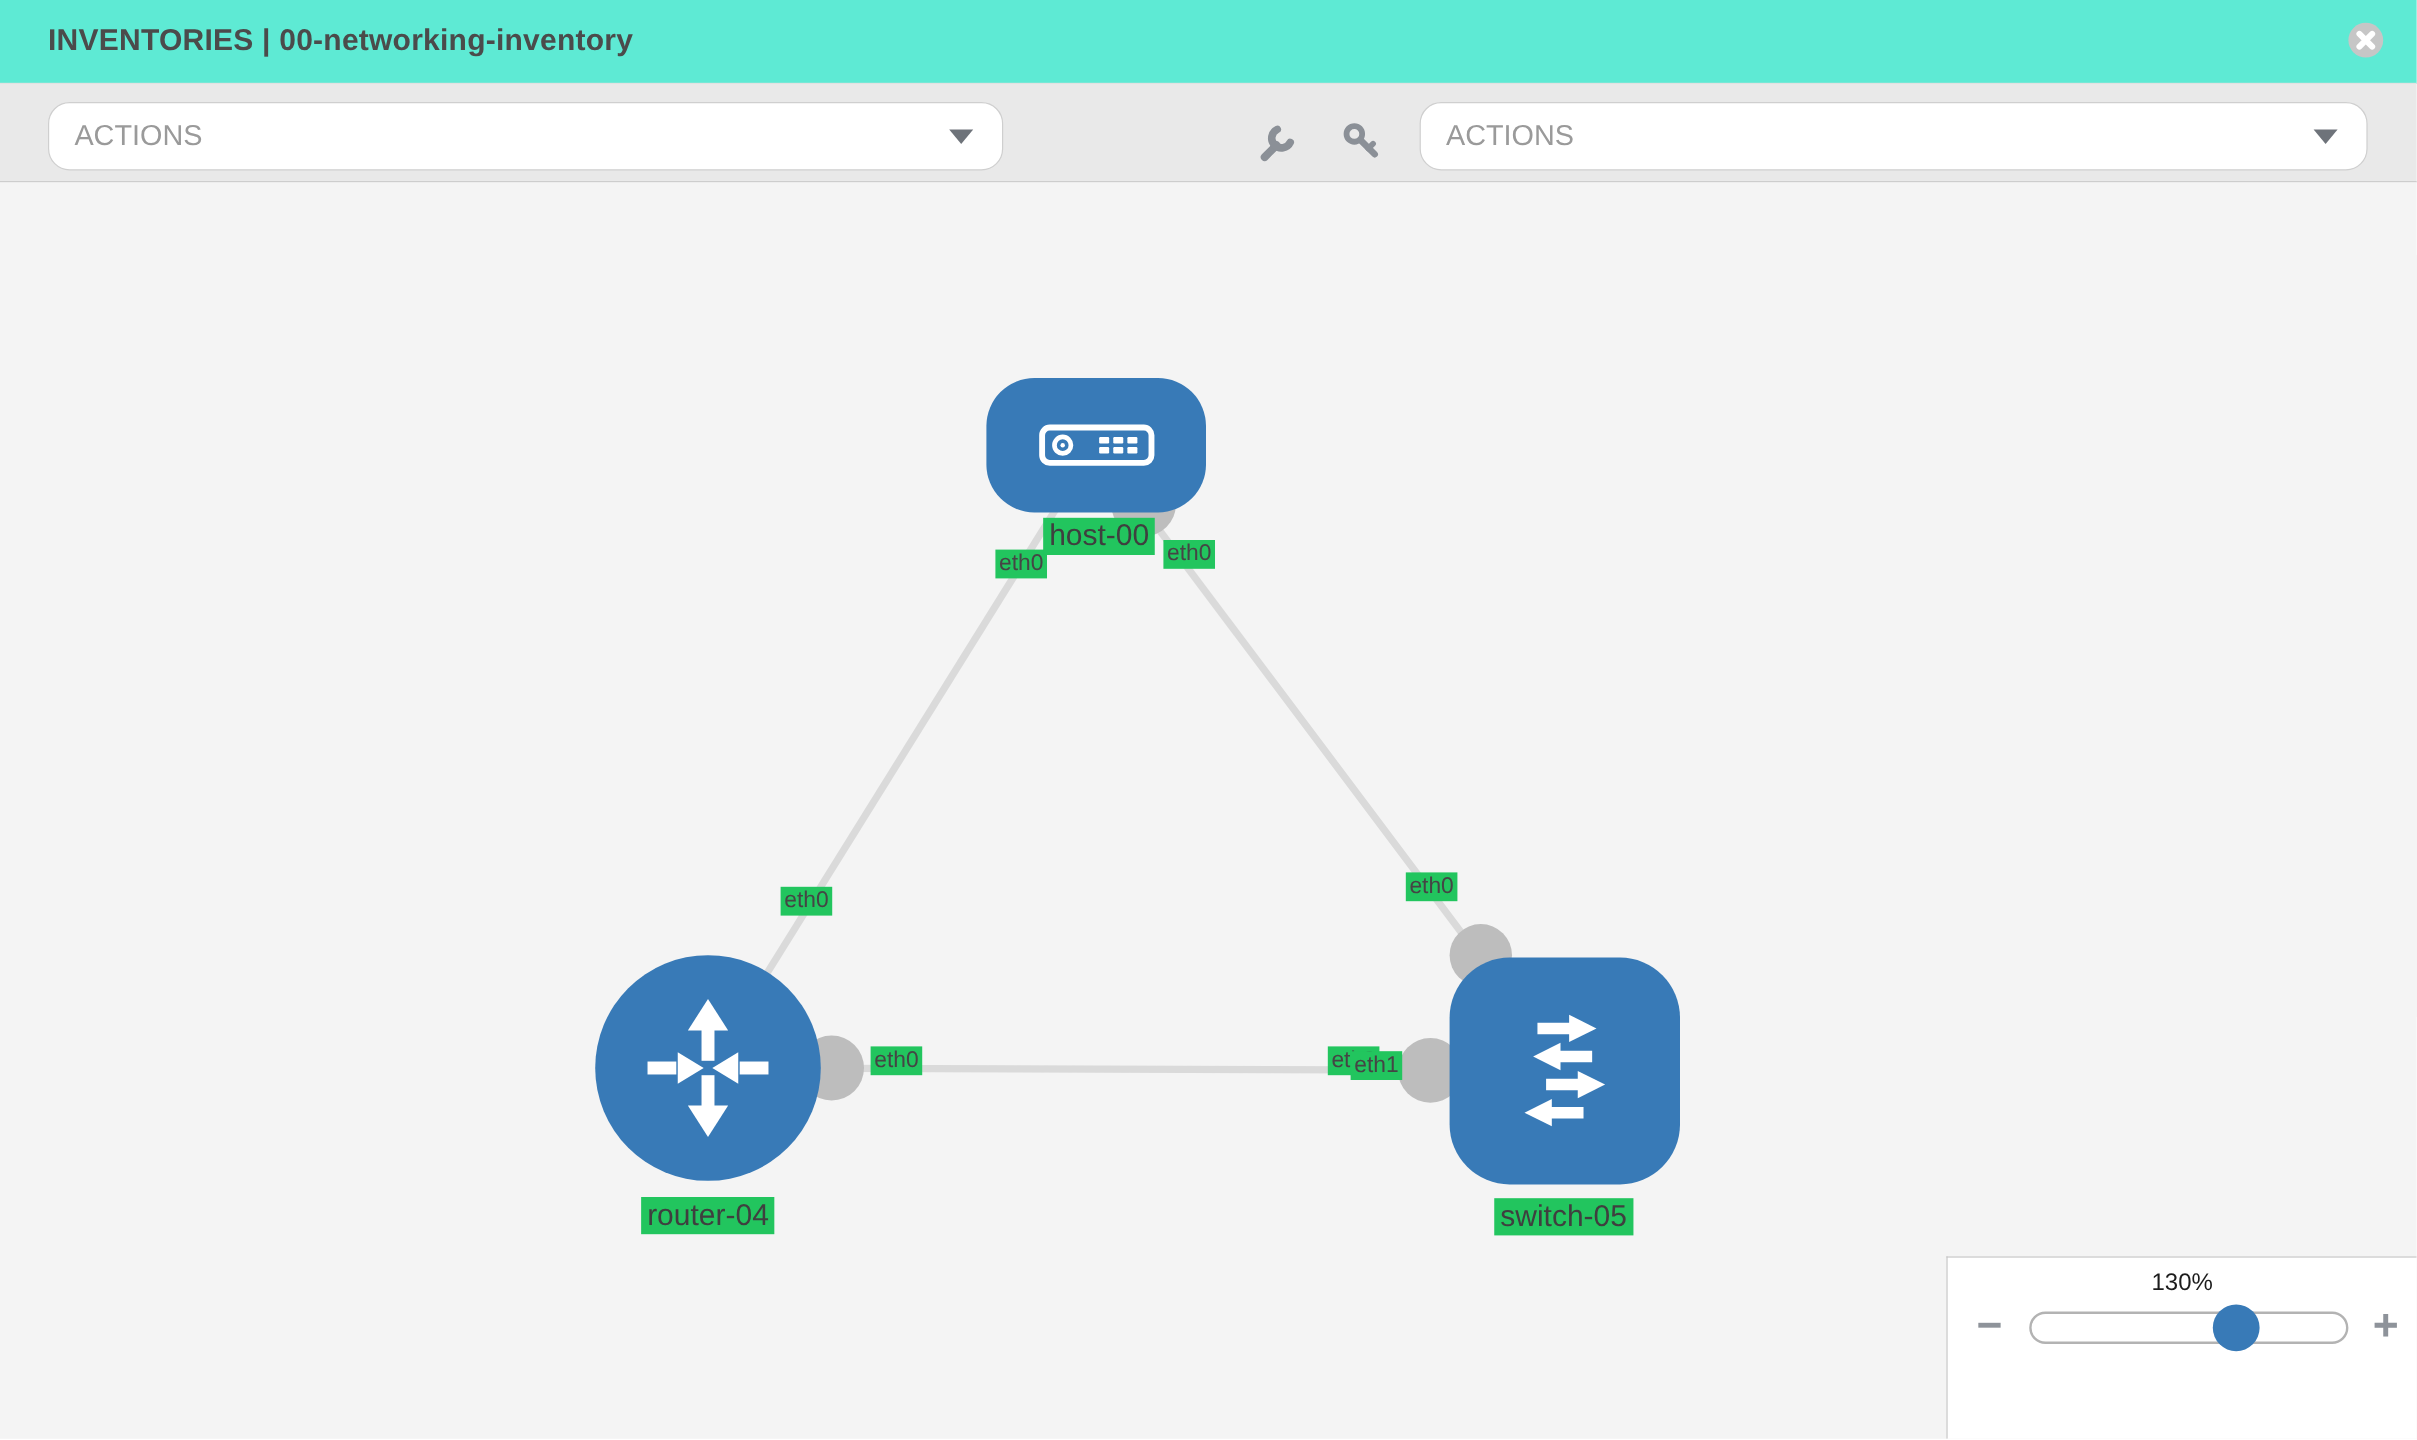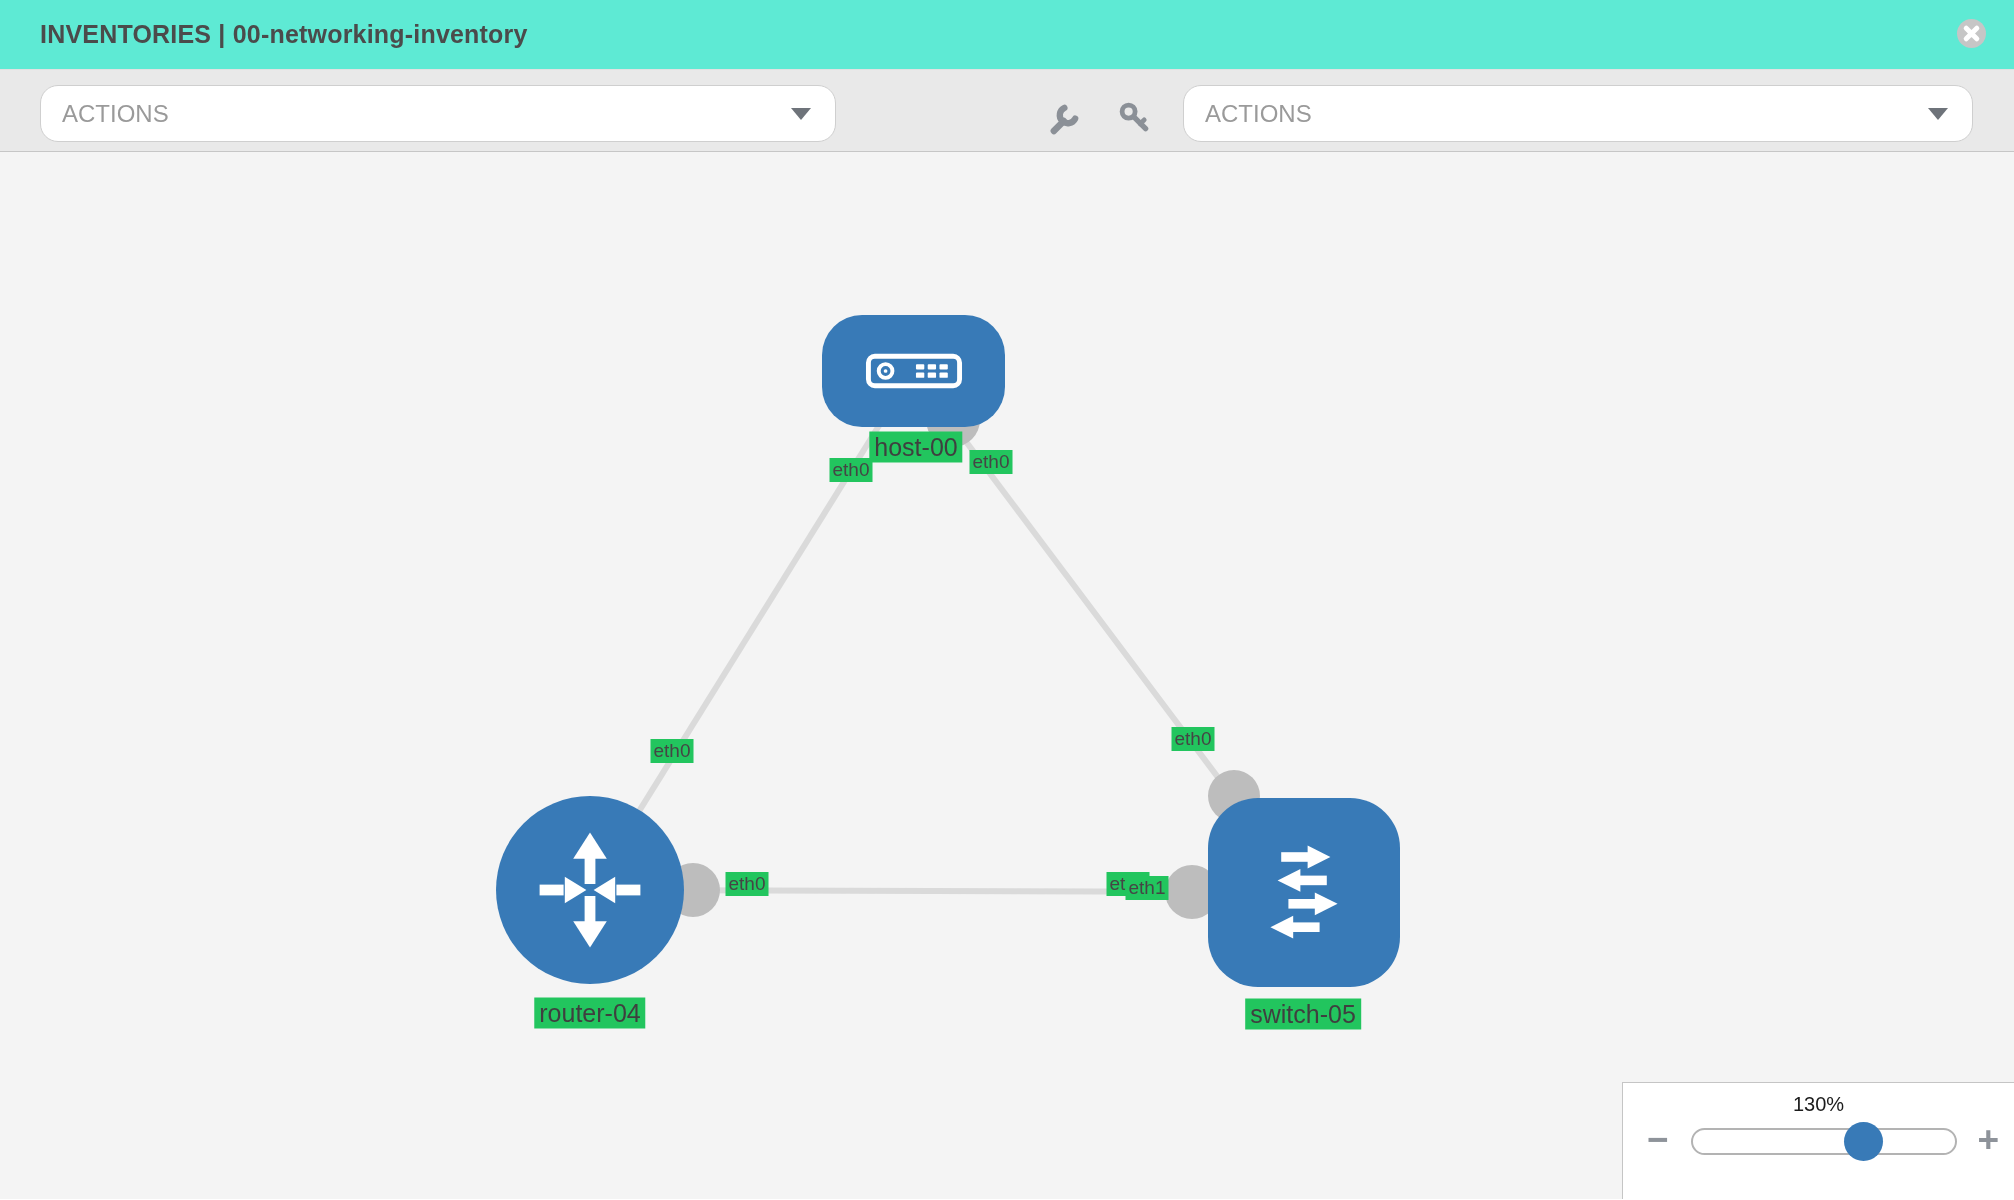--- a/index.html
+++ b/index.html
@@ -29,21 +29,21 @@
   .link-layer { position:absolute; left:0; top:0; z-index:1; }
   .node { position:absolute; background:var(--node-blue,#387ab7); display:flex; align-items:center; justify-content:center; z-index:2; cursor:pointer; }
   .node-host   { left:822px; top:163px; width:183px; height:112px; border-radius:40px; }
   .node-router { left:496px; top:644px; width:188px; height:188px; border-radius:50%; }
   .node-switch { left:1208px; top:646px; width:192px; height:189px; border-radius:50px; }
   .lbl { position:absolute; transform:translate(-50%,-50%); background:#22c55e; color:#454545; font-size:19px; line-height:24px; padding:0 3px; white-space:nowrap; z-index:3;text-align:center; }
   .node-lbl { font-size:25px; line-height:31px; padding:0 5px; color:#3f3f3f; z-index:4; }
   .lbl-front { z-index:4; }
 
   
-  .zoom-panel { position:absolute; right:0; bottom:0; width:392px; height:117px; background:#fff;
+  .zoom-panel { position:absolute; right:0; bottom:0; width:392px; height:152px; background:#fff;
                 border-left:1px solid #c5c5c5; border-top:1px solid #c5c5c5; z-index:6; }
   .zoom-level { position:absolute; left:0; right:0; top:10px; text-align:center; font-size:20px; color:#1c1c1c; }
   .zoom-btn { position:absolute; top:36px; font-size:37px; font-weight:bold; color:#8e939a; line-height:42px; cursor:pointer; }
   .zoom-minus { left:24px; }
   .zoom-plus { right:15px; }
   .slider-track { position:absolute; left:68px; top:45px; width:266px; height:27px; background:#fff;
                   border:2px solid #b3b3b3; border-radius:15px; cursor:pointer; }
   .slider-thumb { position:absolute; left:151px; top:-8px; width:39px; height:39px; border-radius:50%; background:var(--node-blue,#387ab7); cursor:pointer; }
 </style>
 </head>

